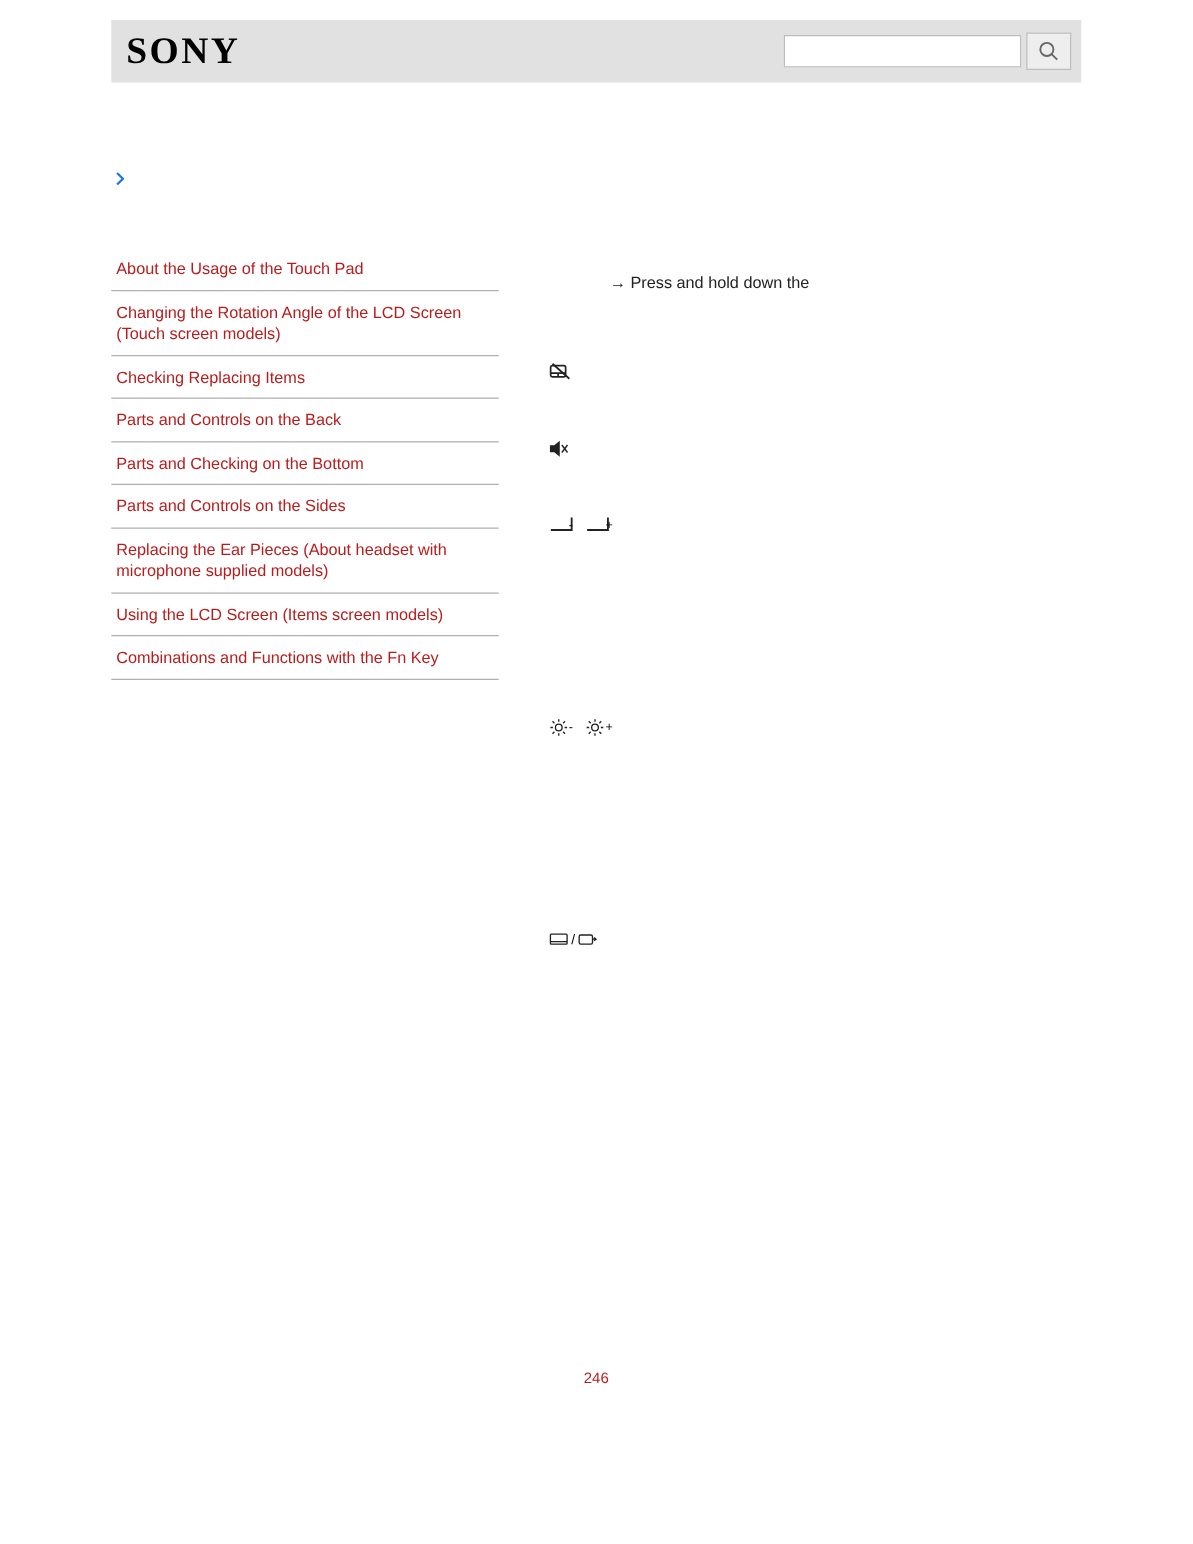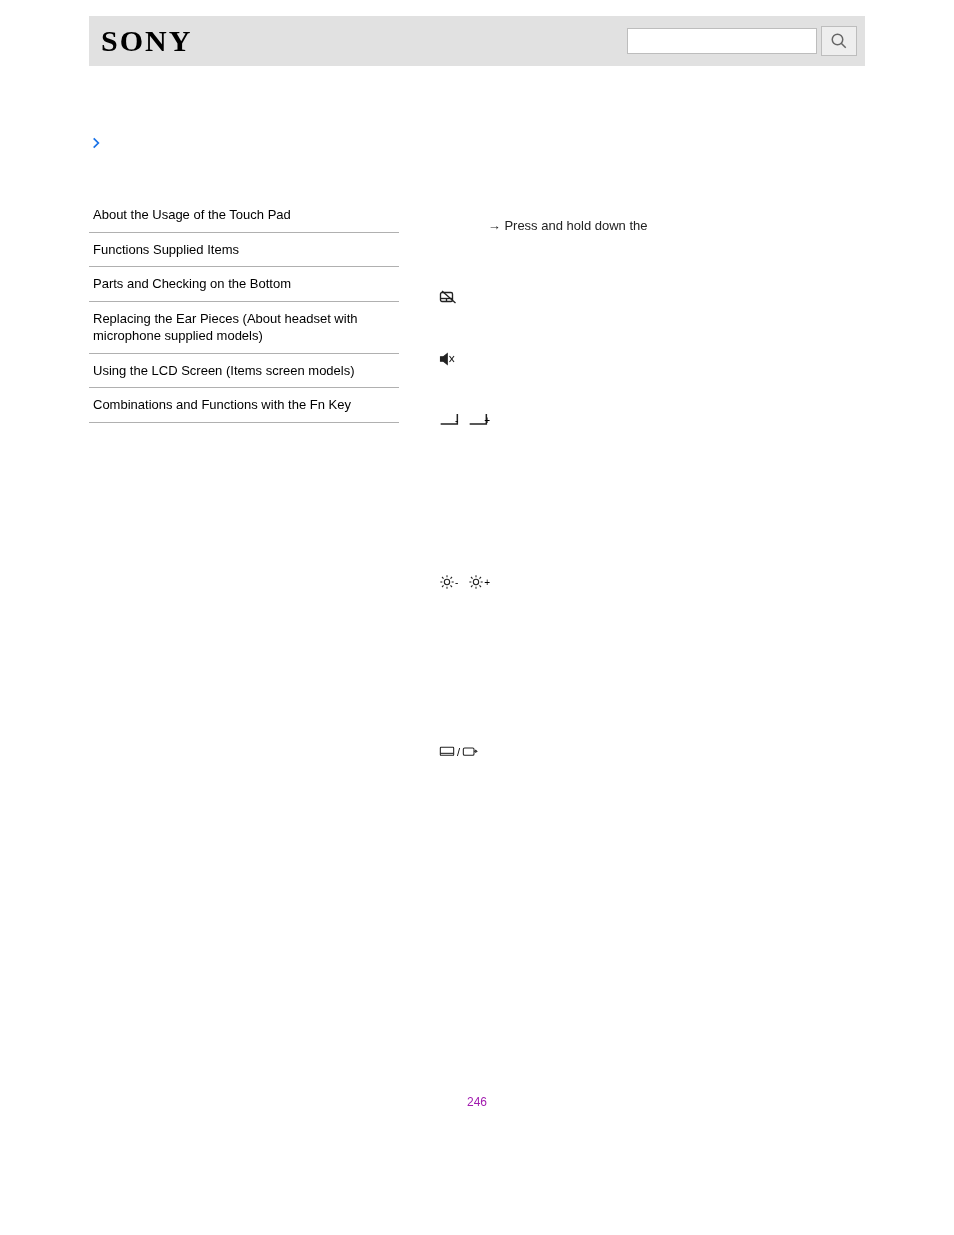--- a/index.html
+++ b/index.html
@@ -7,27 +7,27 @@
 .header-wrap{padding:16px 16px 0 16px}
 .header{background:#e1e1e1;display:flex;align-items:center;justify-content:space-between;padding:8px 8px}
 .brand{font-family:"Times New Roman",Times,serif;font-weight:700;font-size:30px;letter-spacing:2px;text-transform:uppercase;padding:0 4px}
 .search-area{display:flex;align-items:center;gap:4px}
 .search-input{width:190px;height:26px;border:1px solid #bdbdbd;background:#fff;box-sizing:border-box;padding:2px 4px;font-size:13px}
 .search-btn{width:34px;height:28px;border:1px solid #bdbdbd;background:#eee;display:flex;align-items:center;justify-content:center}
 .body-wrap{display:flex;padding:10px 16px 0 16px}
 .sidebar{width:310px;flex:0 0 310px;padding-top:60px}
 .main{flex:1 1 auto;padding:0 10px 0 40px}
 .chevron-row{display:flex;align-items:center;gap:6px;margin:0 0 48px 0;color:#1a73e8;font-size:16px}
-.sidebar-item{display:block;font-size:13px;color:#000000;text-decoration:none;padding:8px 4px 8px 4px;border-bottom:1px solid #b0b0b0;line-height:1.35}
+.sidebar-item{display:block;font-size:13px;color:#b91c1c;text-decoration:none;padding:8px 4px 8px 4px;border-bottom:1px solid #b0b0b0;line-height:1.35}
 .main p{margin:10px 0;line-height:1.5;color:#222}
 .key-row{display:flex;align-items:flex-start;margin:12px 0}
 .key-icons{width:90px;flex:0 0 90px;display:flex;align-items:center;gap:6px;padding-top:2px}
 .key-text{flex:1 1 auto;line-height:1.5;color:#222}
 svg{display:block}
-.footer{text-align:center;font-size:12px;color:#a21caf;margin-top:320px}
+.footer{text-align:center;font-size:12px;color:#b91c1c;margin-top:320px}
 </style>
 </head>
 <body>
 
 <div class="page">
   <div class="header-wrap">
     <div class="header">
       <div class="brand">Sony</div>
       <div class="search-area">
         <input class="search-input" type="text" placeholder="" style="">
@@ -43,22 +43,25 @@
 
   <div class="body-wrap">
     <div class="sidebar">
       <div class="chevron-row">
         <svg width="14" height="14" viewBox="0 0 24 24" fill="none" stroke="#1a73e8" stroke-width="3">
           <polyline points="8 4 16 12 8 20"></polyline>
         </svg>
 
       </div>
       <a class="sidebar-item"><span>About the Usage of the Touch Pad</span></a>
-      <a class="sidebar-item"><span>Functions Supplied Items</span></a>
+      <a class="sidebar-item"><span>Changing the Rotation Angle of the LCD Screen (Touch screen models)</span></a>
+      <a class="sidebar-item"><span>Checking Replacing Items</span></a>
+      <a class="sidebar-item"><span>Parts and Controls on the Back</span></a>
       <a class="sidebar-item"><span>Parts and Checking on the Bottom</span></a>
+      <a class="sidebar-item"><span>Parts and Controls on the Sides</span></a>
       <a class="sidebar-item"><span>Replacing the Ear Pieces (About headset with microphone supplied models)</span></a>
       <a class="sidebar-item"><span>Using the LCD Screen (Items screen models)</span></a>
       <a class="sidebar-item"><span>Combinations and Functions with the Fn Key</span></a>
     </div>
 
     <div class="main">
       <p style="margin-top:110px">
         <span style="visibility:hidden">x</span>
       </p>
 

